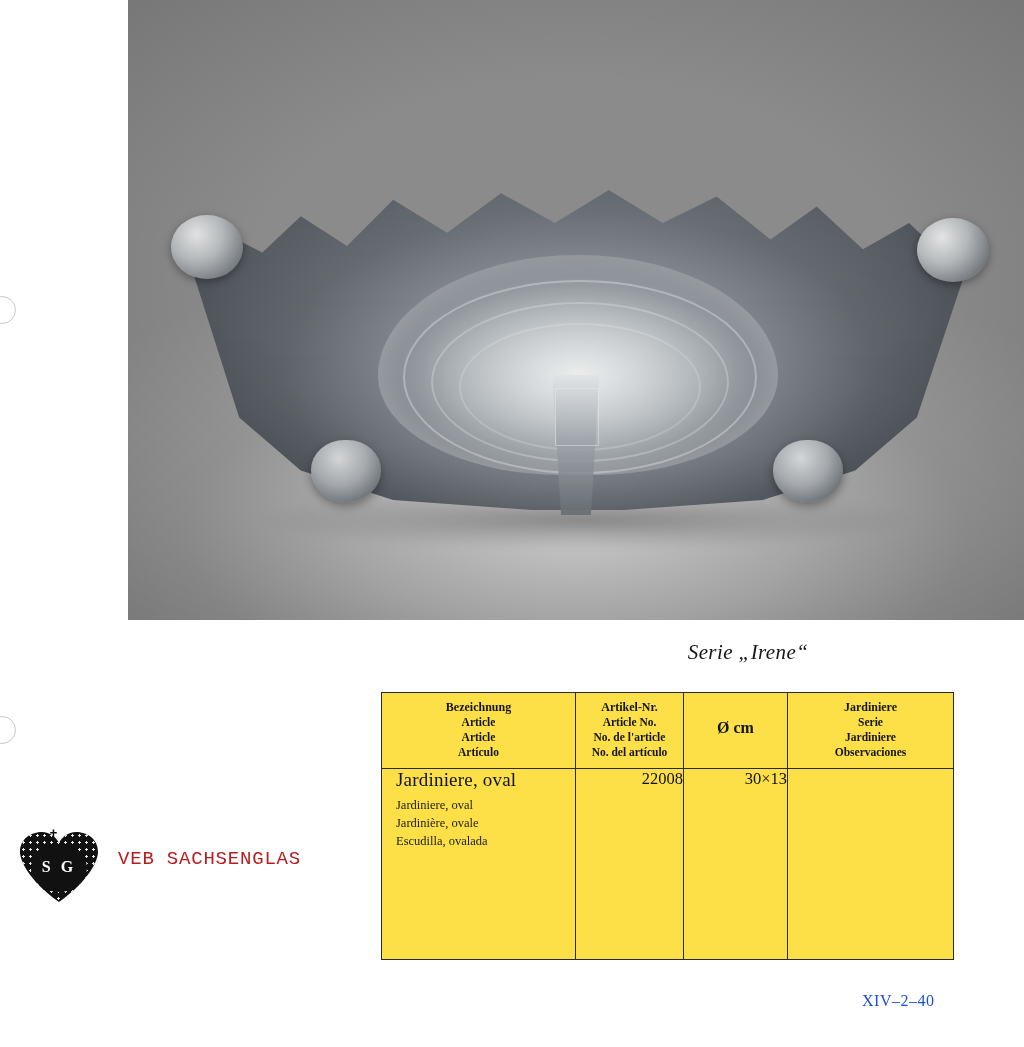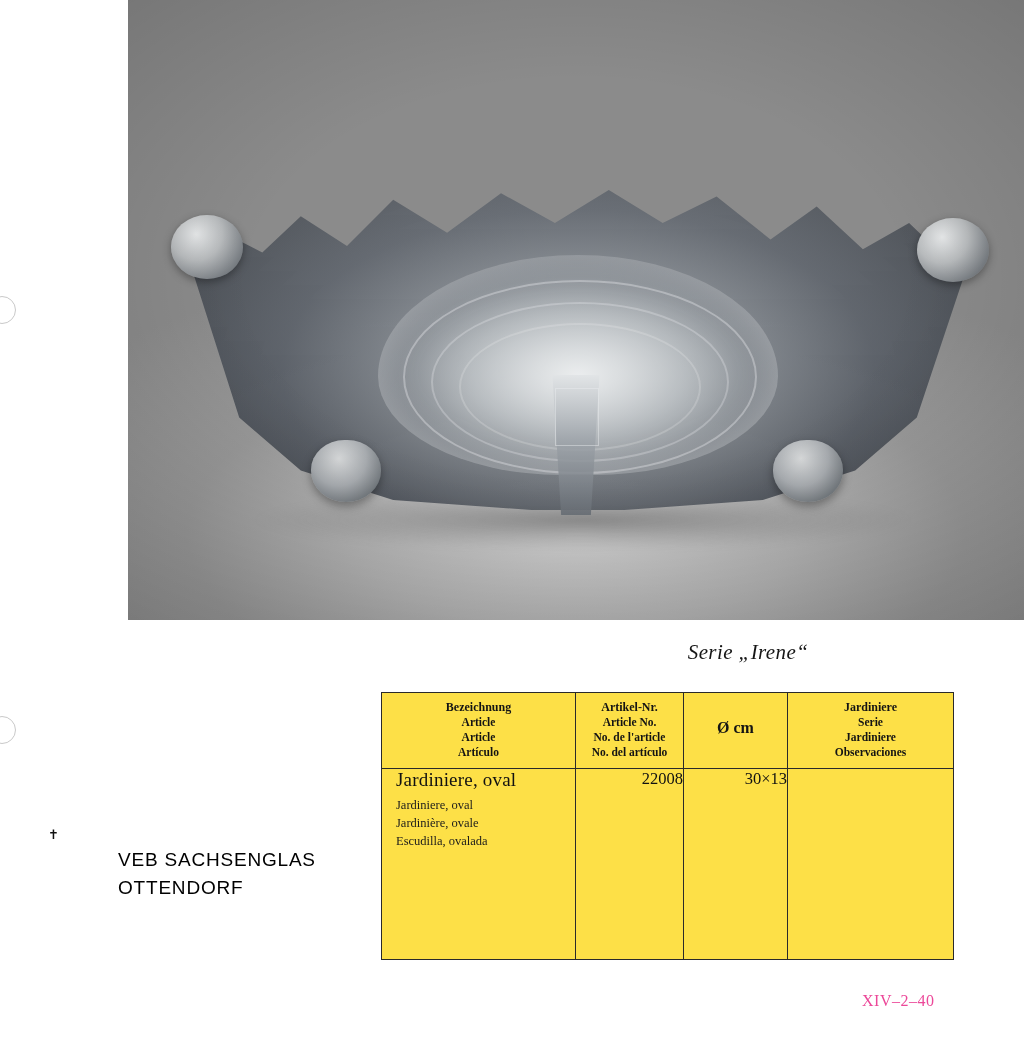--- a/index.html
+++ b/index.html
@@ -261,36 +261,36 @@
     top: 2px;
     color: #111;
     font-size: 13px;
     line-height: 13px;
     font-family: "Liberation Serif", serif;
   }
   .company {
     position: absolute;
     left: 118px;
     top: 846px;
-    font-family: Liberation Sans, sans-serif;
+    font-family: Liberation Mono, monospace;
     font-size: 19px;
     letter-spacing: 0.8px;
     line-height: 1.45;
-    color: #000000;
+    color: #b91c1c;
   }
 
   
   .page-code {
     position: absolute;
     left: 862px;
     top: 992px;
     font-family: "Liberation Serif", serif;
     font-size: 16px;
     letter-spacing: 0.5px;
-    color: #ec4899;
+    color: #1d4ed8;
   }
 
   
   .punch {
     position: absolute;
     left: -12px;
     width: 26px;
     height: 26px;
     border: 1.5px solid #c9c9c9;
     border-radius: 50%;
@@ -379,21 +379,26 @@
         </div>
       </td>
       <td class="body-cell num-cell">22008</td>
       <td class="body-cell dim-cell">30×13</td>
       <td class="body-cell"></td>
     </tr>
   </tbody>
 </table>
 
 <div class="logo-wrap">
+  <div class="heart">
+    <div class="heart-shape"></div>
+    <div class="heart-dots"></div>
+    <div class="heart-inner"></div>
+    <div class="sg-text">S G</div>
+  </div>
   <div class="cross">✝</div>
 </div>
 
 <div class="company">
   <div>VEB SACHSENGLAS</div>
-  <div>OTTENDORF</div>
 </div>
 
 <div class="page-code">XIV–2–40</div>
 
 </body></html>

